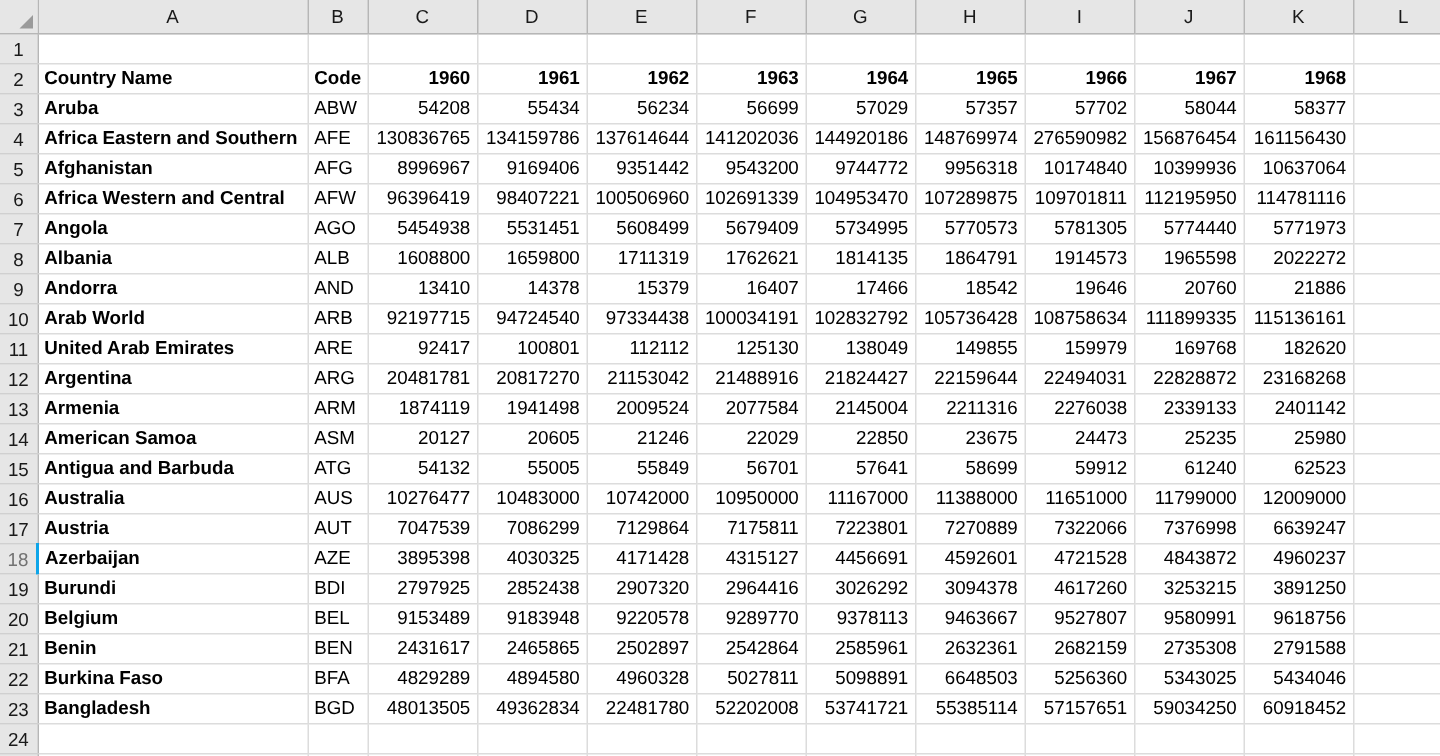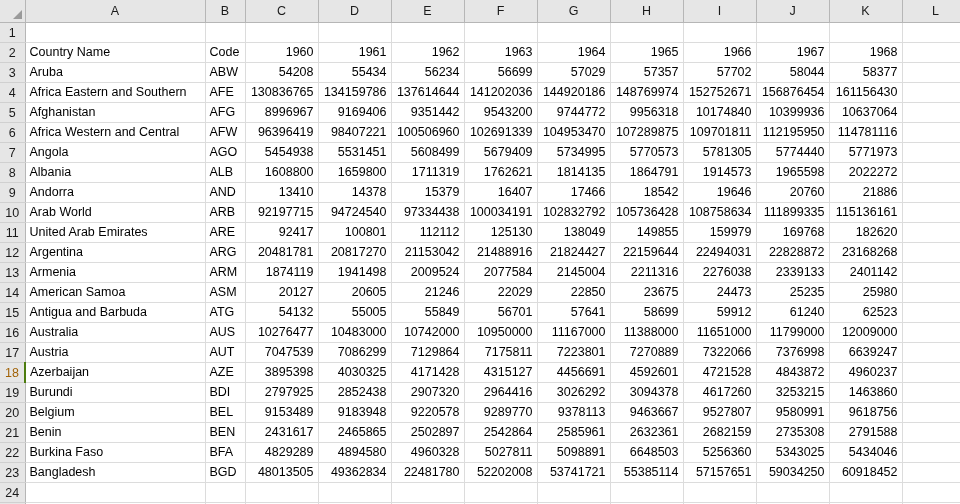--- a/index.html
+++ b/index.html
@@ -73,41 +73,41 @@
     border-right: 1px solid #b6b6b6;
     border-bottom: 1px solid #d0d0d0;
     text-align: center;
     vertical-align: middle;
     font-size: 12.5px;
     color: #1a1a1a;
     padding: 0;
     user-select: none;
   }
   tr.active-row td.rowhead {
-    color: #a16207;
-    border-right: 2px solid #4d7c0f;
+    color: #737373;
+    border-right: 2px solid #0ea5e9;
     margin-left: 17px;
   }
 
   
   td.cell {
     height: 19px;
     border-right: 1px solid #dcdcdc;
     border-bottom: 1px solid #dcdcdc;
     padding: 0 4px 0 4px;
     vertical-align: middle;
     overflow: hidden;
     white-space: nowrap;
     font-size: 12.5px;
     line-height: 19px;
     background: #ffffff;
   }
   td.num { text-align: right; }
   td.txt { text-align: left; }
-  td.bold { font-weight: normal; }
+  td.bold { font-weight: bold; }
 
   
   col.c-rh { width: 25px; }
   col.c-a  { width: 180px; }
   col.c-b  { width: 40px; }
   col.c-y  { width: 73px; }
   col.c-l  { width: 67px; }
 </style>
 </head>
 <body>
@@ -197,21 +197,21 @@
         <tr>
           <td class="rowhead">4</td>
           <td class="cell txt bold">Africa Eastern and Southern</td>
           <td class="cell txt">AFE</td>
           <td class="cell num">130836765</td>
           <td class="cell num">134159786</td>
           <td class="cell num">137614644</td>
           <td class="cell num">141202036</td>
           <td class="cell num">144920186</td>
           <td class="cell num">148769974</td>
-          <td class="cell num">152752671</td>
+          <td class="cell num">276590982</td>
           <td class="cell num">156876454</td>
           <td class="cell num">161156430</td>
           <td class="cell num"></td>
         </tr>
         <tr>
           <td class="rowhead">5</td>
           <td class="cell txt bold">Afghanistan</td>
           <td class="cell txt">AFG</td>
           <td class="cell num">8996967</td>
           <td class="cell num">9169406</td>
@@ -424,21 +424,21 @@
           <td class="cell txt bold">Burundi</td>
           <td class="cell txt">BDI</td>
           <td class="cell num">2797925</td>
           <td class="cell num">2852438</td>
           <td class="cell num">2907320</td>
           <td class="cell num">2964416</td>
           <td class="cell num">3026292</td>
           <td class="cell num">3094378</td>
           <td class="cell num">4617260</td>
           <td class="cell num">3253215</td>
-          <td class="cell num">1463860</td>
+          <td class="cell num">3891250</td>
           <td class="cell num"></td>
         </tr>
         <tr>
           <td class="rowhead">20</td>
           <td class="cell txt bold">Belgium</td>
           <td class="cell txt">BEL</td>
           <td class="cell num">9153489</td>
           <td class="cell num">9183948</td>
           <td class="cell num">9220578</td>
           <td class="cell num">9289770</td>

